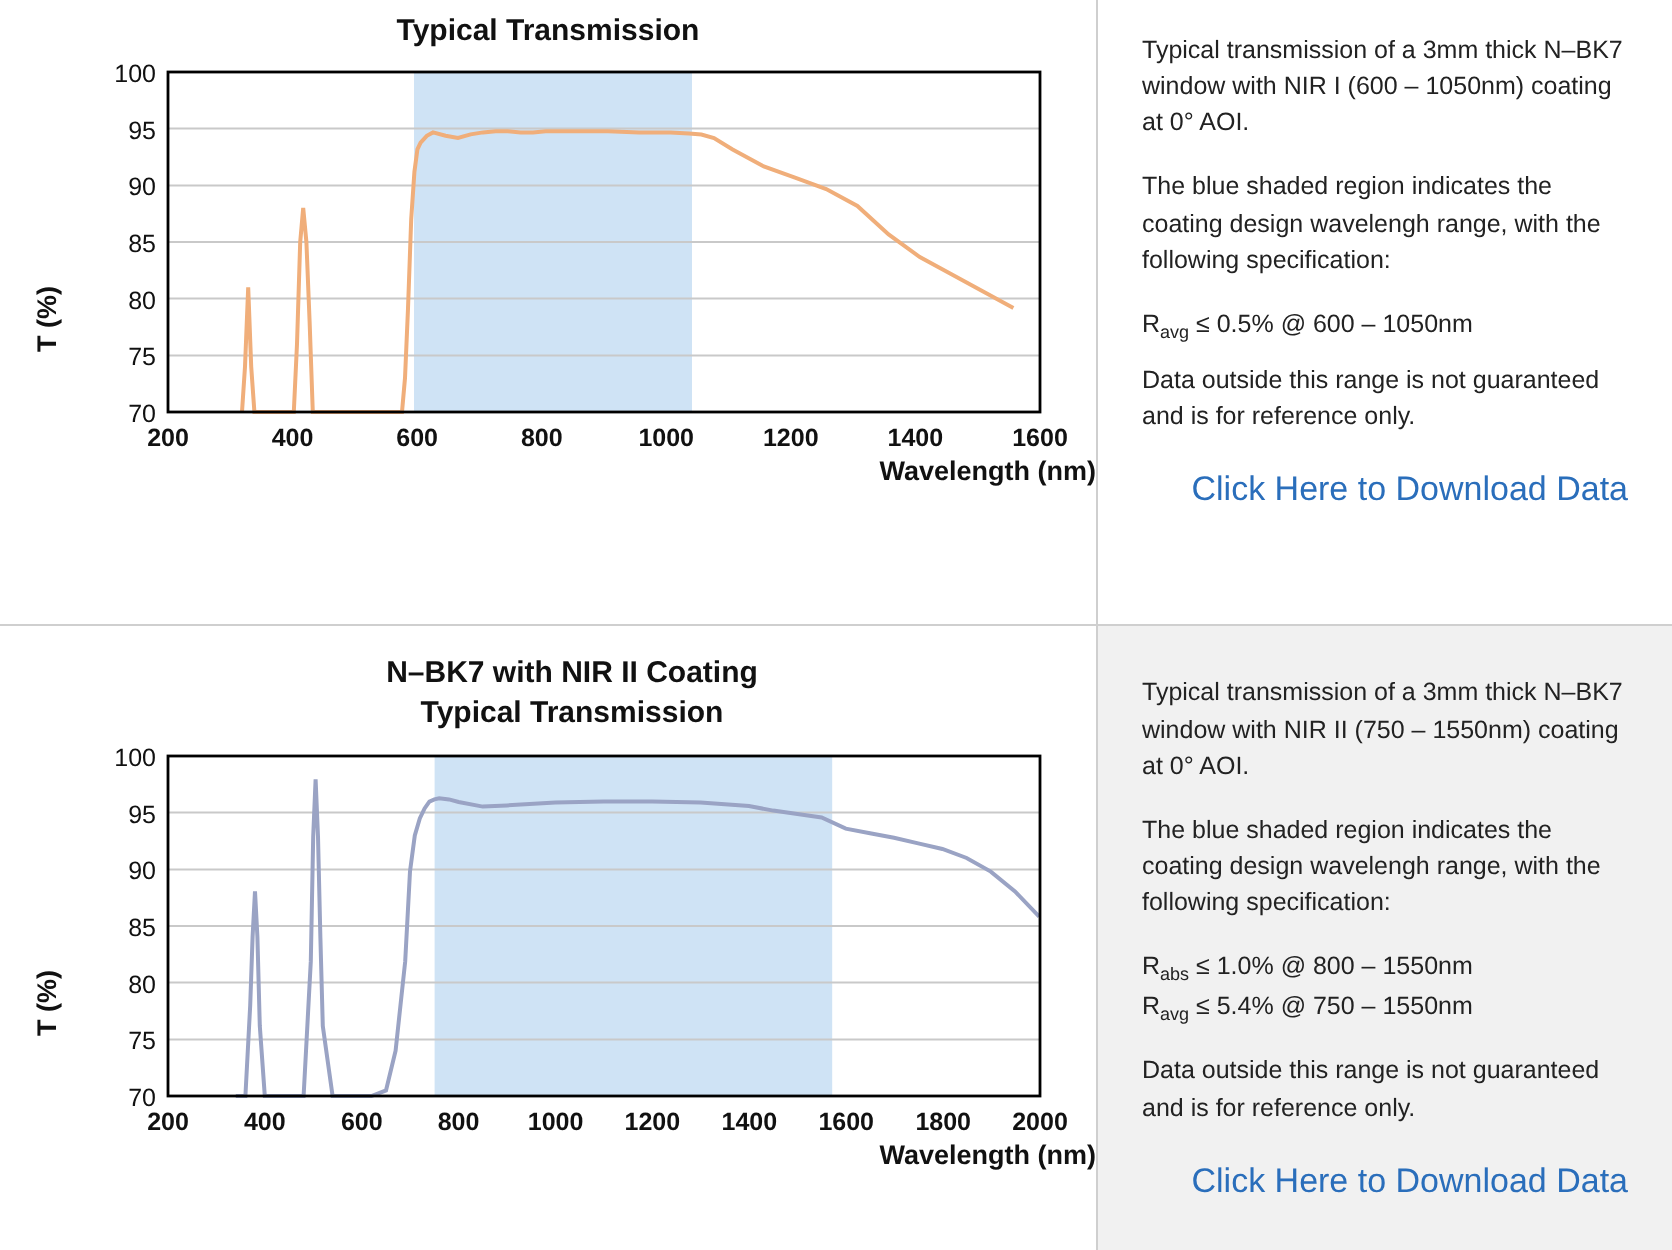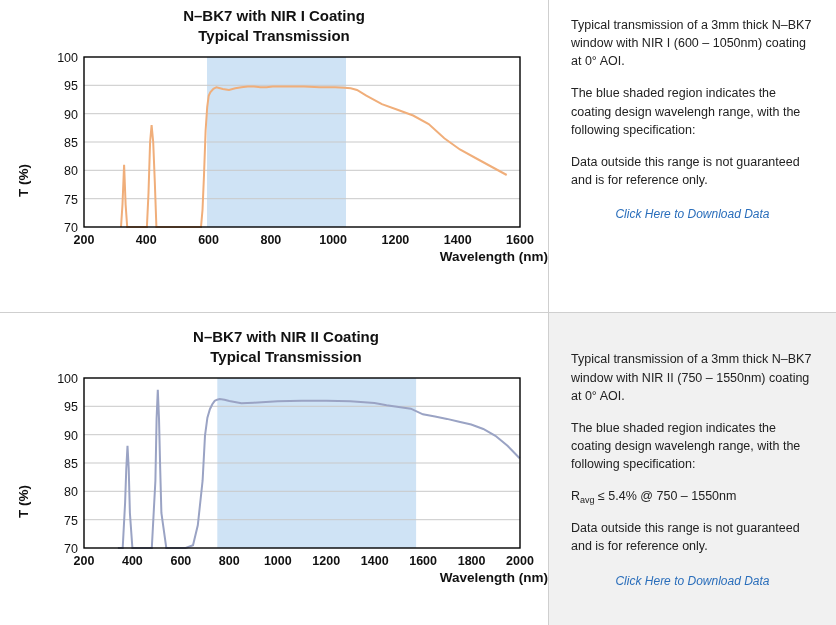--- a/index.html
+++ b/index.html
@@ -18,23 +18,22 @@
              padding:16px 22px;display:flex;flex-direction:column;justify-content:flex-start;}
   .desc-cell.shaded{background:#f1f1f1;}
   .desc-cell.row2{justify-content:center;}
   .desc p{
     margin:0 0 14px 0;
     font-size:12.5px;line-height:1.45;text-align:left;color:#222;
   }
   .desc p.spec{margin-bottom:10px;}
   .desc p.tight{margin-bottom:2px;}
   .desc a{
-    color:#2a6ebb;text-decoration:none;font-size:12px;display:block;text-align:center;
+    color:#2a6ebb;text-decoration:none;font-size:17px;display:block;text-align:right;
     margin-top:4px;
-    font-style:italic;
   }
   sub{font-size:9px;vertical-align:baseline;position:relative;top:3px;}
 
   
   .chart-title{
     text-align:center;font-weight:bold;font-size:15px;line-height:1.35;
     padding-top:6px;color:#111;
   }
   .plot-wrap{position:relative;width:548px;}
   svg{display:block;}
@@ -49,21 +48,20 @@
   .tickx{font-size:12.5px;fill:#111;font-weight:bold;font-family:"Liberation Sans", sans-serif;}
 </style>
 </head>
 <body>
 
 <div class="page">
 
   <div class="row">
     <div class="chart-cell">
       <div class="chart-title">
-        <div>N–BK7 with NIR I Coating</div>
         <div>Typical Transmission</div>
       </div>
       <div class="plot-wrap">
         <div class="ylabel" style="left:16px;top:150px;">T (%)</div>
         <svg width="548" height="200" viewBox="0 0 548 200">
 
           <rect x="207" y="10" width="139" height="170" fill="#cfe3f5"></rect>
 
           <g stroke="#c9c9c9" stroke-width="1">
             <line x1="84" y1="38.3" x2="520" y2="38.3"></line>
@@ -98,20 +96,23 @@
             <text x="520" y="197">1600</text>
           </g>
         </svg>
         <div class="axis-label-x" style="padding-left:50px;">Wavelength (nm)</div>
       </div>
     </div>
 
     <div class="desc-cell desc">
       <p>Typical transmission of a 3mm thick N–BK7 window with NIR I (600 – 1050nm) coating at 0° AOI.</p>
       <p>The blue shaded region indicates the coating design wavelengh range, with the following specification:</p>
+      <p class="spec">
+        <span>R</span><sub>avg</sub><span> ≤ 0.5% @ 600 – 1050nm</span>
+      </p>
       <p>Data outside this range is not guaranteed and is for reference only.</p>
       <a href="#">Click Here to Download Data</a>
     </div>
   </div>
 
   <div class="row">
     <div class="chart-cell">
       <div class="chart-title" style="padding-top:14px;padding-left:24px;">
         <div>N–BK7 with NIR II Coating</div>
         <div>Typical Transmission</div>
@@ -152,20 +153,23 @@
             <text x="520" y="197">2000</text>
           </g>
         </svg>
         <div class="axis-label-x" style="padding-left:50px;">Wavelength (nm)</div>
       </div>
     </div>
 
     <div class="desc-cell shaded row2 desc">
       <p>Typical transmission of a 3mm thick N–BK7 window with NIR II (750 – 1550nm) coating at 0° AOI.</p>
       <p>The blue shaded region indicates the coating design wavelengh range, with the following specification:</p>
+      <p class="tight">
+        <span>R</span><sub>abs</sub><span> ≤ 1.0% @ 800 – 1550nm</span>
+      </p>
       <p>
         <span>R</span><sub>avg</sub><span> ≤ 5.4% @ 750 – 1550nm</span>
       </p>
       <p>Data outside this range is not guaranteed and is for reference only.</p>
       <a href="#">Click Here to Download Data</a>
     </div>
   </div>
 
 </div>
 

